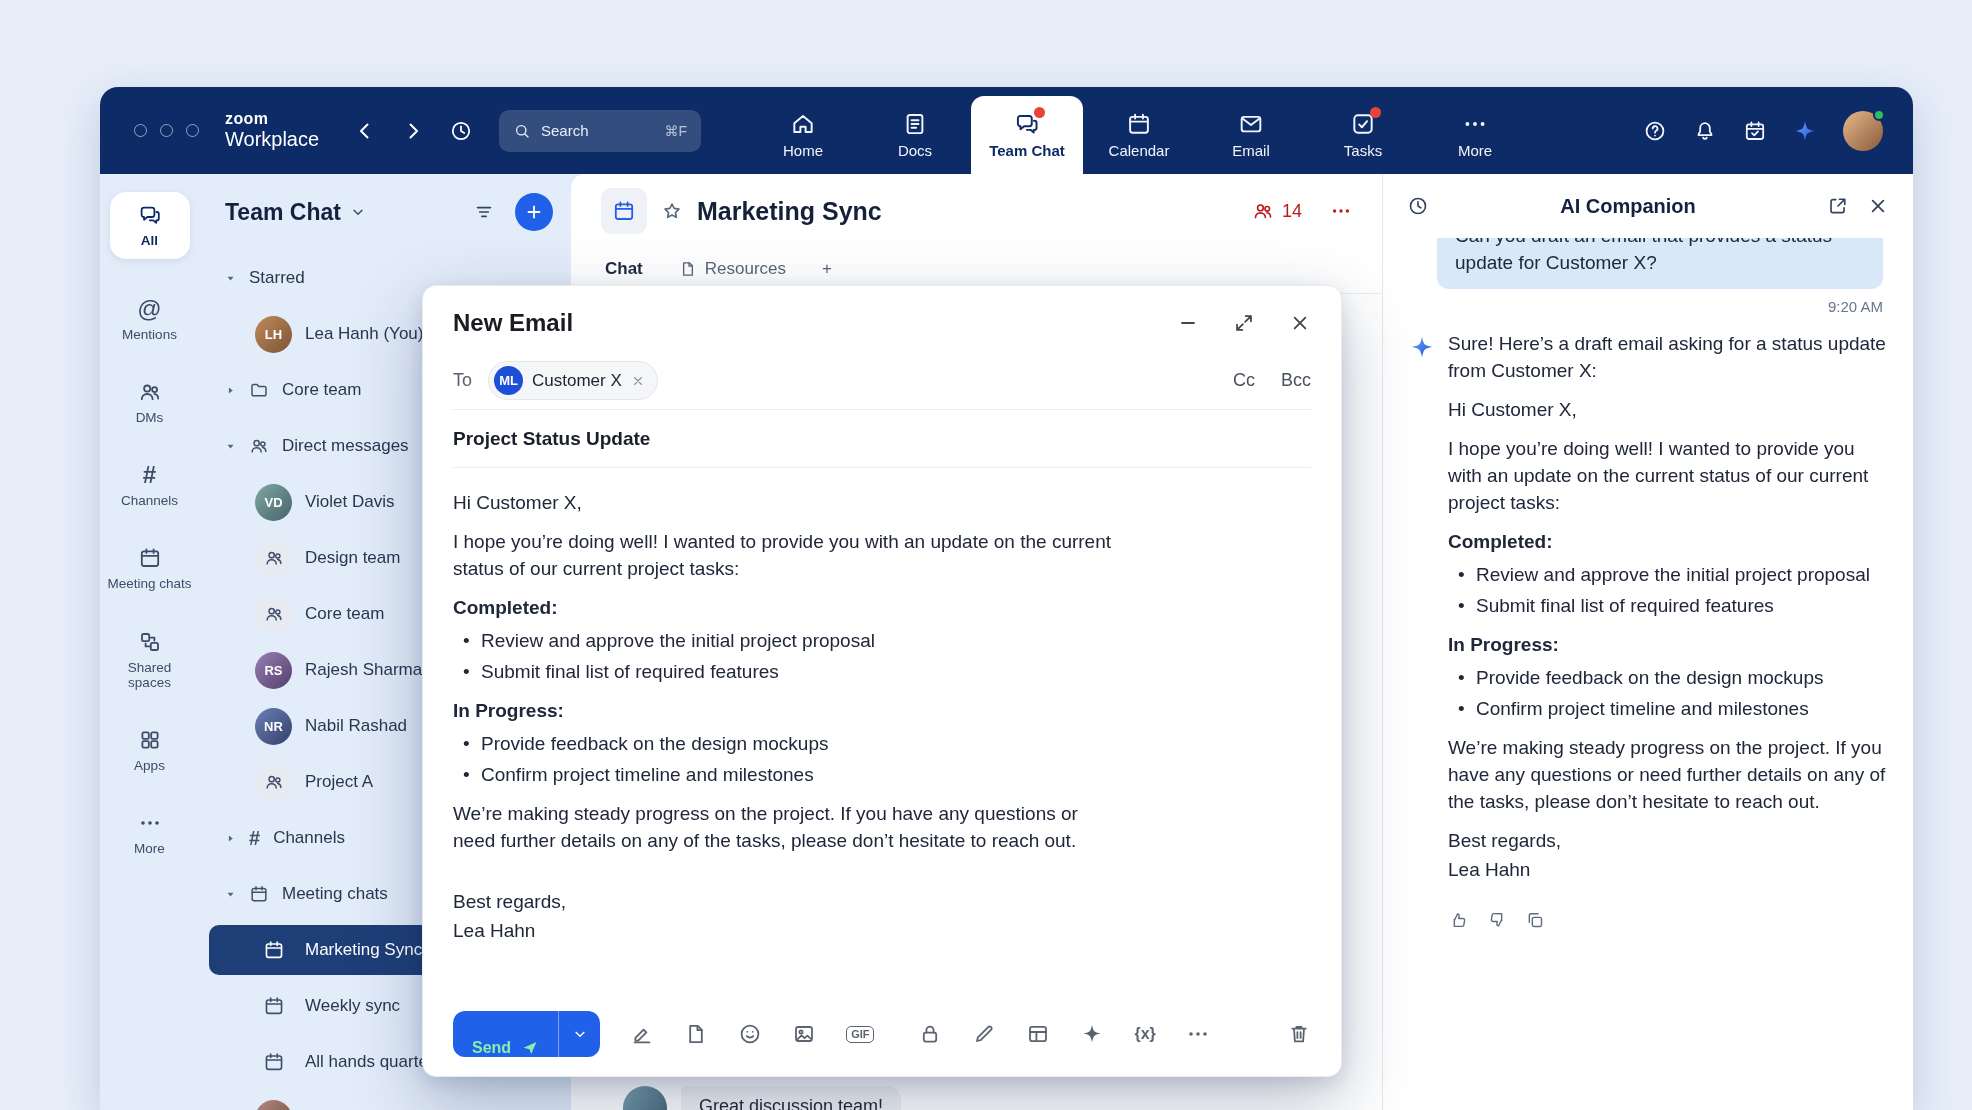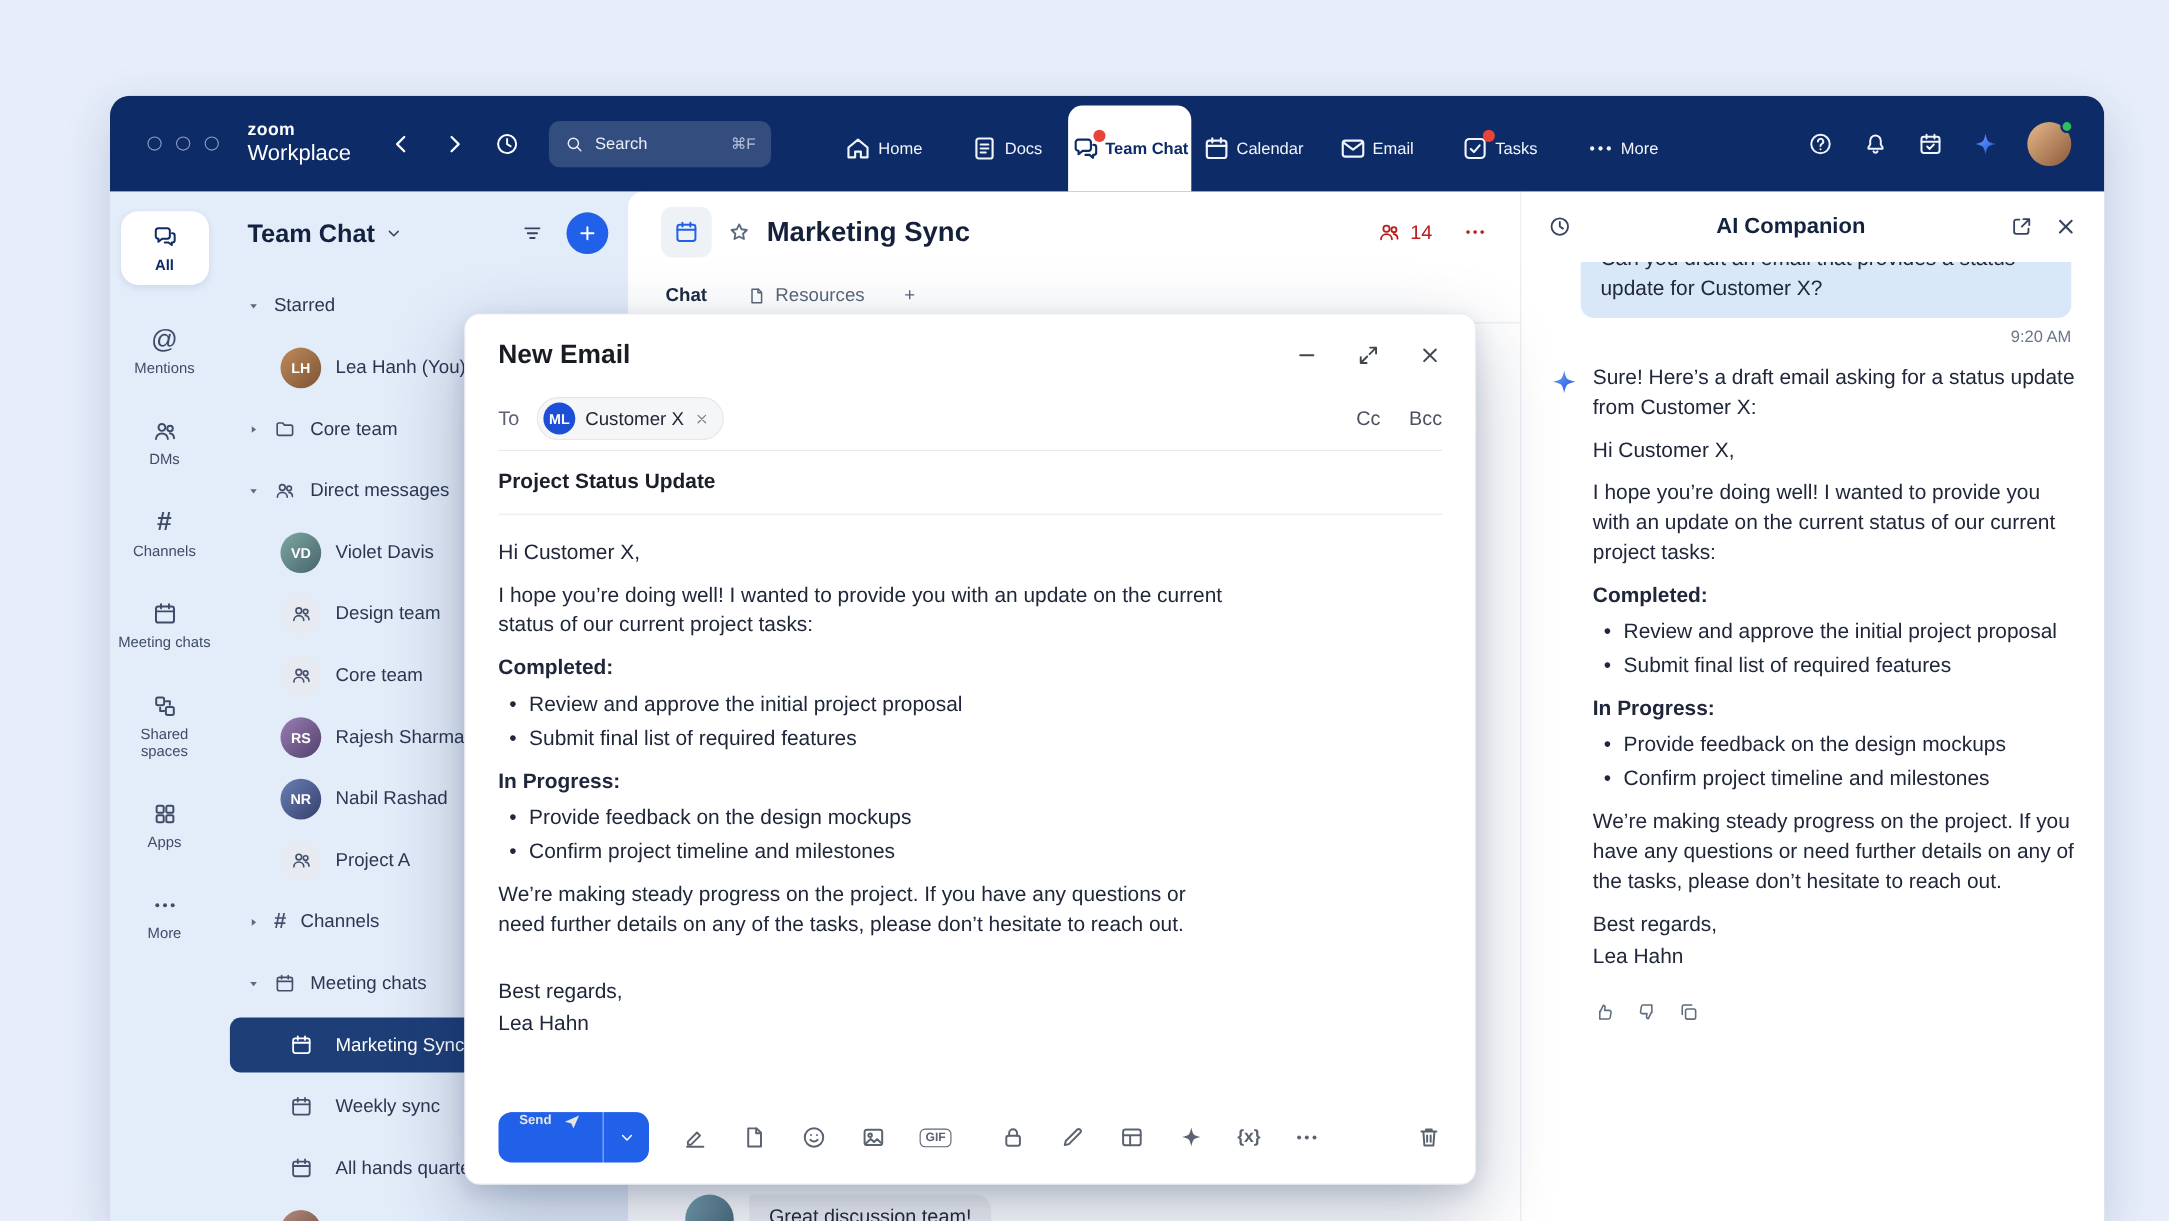--- a/index.html
+++ b/index.html
@@ -27,21 +27,21 @@
   .logo-z{font-size:16px;font-weight:700;letter-spacing:.4px}
   .logo-w{font-size:20px;font-weight:400}
   .histnav{align-self:center;display:flex;gap:24px;margin-right:26px;align-items:center}
   .histnav .back{color:rgba(255,255,255,.45)}
   .histnav .ic{color:#fff}
   .search{align-self:center;display:flex;align-items:center;gap:10px;width:202px;height:42px;
     padding:0 14px;background:rgba(255,255,255,.16);border-radius:10px;color:#E9EEF8;
     font-size:15px;margin-right:30px}
   .search .sc{margin-left:auto;opacity:.72;font-size:14px}
   .main-nav{display:flex;margin-left:16px}
-  .nav-item{width:112px;height:78px;margin-top:9px;display:flex;
+  .nav-item{width:112px;height:78px;margin-top:9px;display:flex;flex-direction:column;
     align-items:center;justify-content:center;gap:5px;border-radius:13px 13px 0 0;
     color:#F2F5FB;font-size:15px}
   .nav-item.active{background:#FFFFFF;color:#0D2B66;font-weight:600}
   .nav-ic{position:relative}
   .dot{position:absolute;width:11px;height:11px;border-radius:50%;background:#E8443A;
     top:-4px;right:-5px}
   .topbar-right{margin-left:auto;align-self:center;display:flex;gap:26px;align-items:center}
   .topbar-right .ic{color:#F2F5FB}
   .tb-avatar{position:relative;width:40px;height:40px;border-radius:50%;
     background:linear-gradient(135deg,#E8B88A,#8A5A3B)}
@@ -142,22 +142,22 @@
     font-size:13px;font-weight:700;display:flex;align-items:center;justify-content:center}
   .chip-name{font-size:17px;color:#202634}
   .chip .ic{color:#7A818D}
   .ccbcc{margin-left:auto;display:flex;gap:26px;font-size:18px;color:#4A5160}
   .subject{font-size:19px;font-weight:600;color:#1A1F2A}
   .m-body{flex:1;padding-top:22px;font-size:19px;line-height:1.42;color:#20273A;overflow:hidden}
   .m-body .rt{max-width:660px}
   .sig-block{margin-top:34px}
   .m-toolbar{height:76px;display:flex;align-items:center;gap:30px;color:#5C6370;padding-bottom:8px}
   .send-group{display:flex;height:46px;border-radius:12px;overflow:hidden;flex:none}
-  .send-main{background:#2160E8;color:#e5e5e5;display:flex;align-items:flex-start;gap:10px;
-    padding:0 19px;font-size:12px;font-weight:600}
+  .send-main{background:#2160E8;color:#86efac;display:flex;align-items:flex-end;gap:10px;
+    padding:0 19px;font-size:16px;font-weight:600}
   .send-caret{background:#2160E8;width:42px;display:flex;align-items:center;justify-content:center;
     color:#fff;border-left:1px solid rgba(255,255,255,.42)}
   .gif{border:1.9px solid #5C6370;border-radius:5px;font-size:11px;font-weight:700;
     padding:2px 4px;line-height:1}
   .vars{font-size:16px;font-weight:600}
   .grp{margin-left:14px}
   .m-trash{margin-left:auto}
 </style>
 </head>
 <body>

